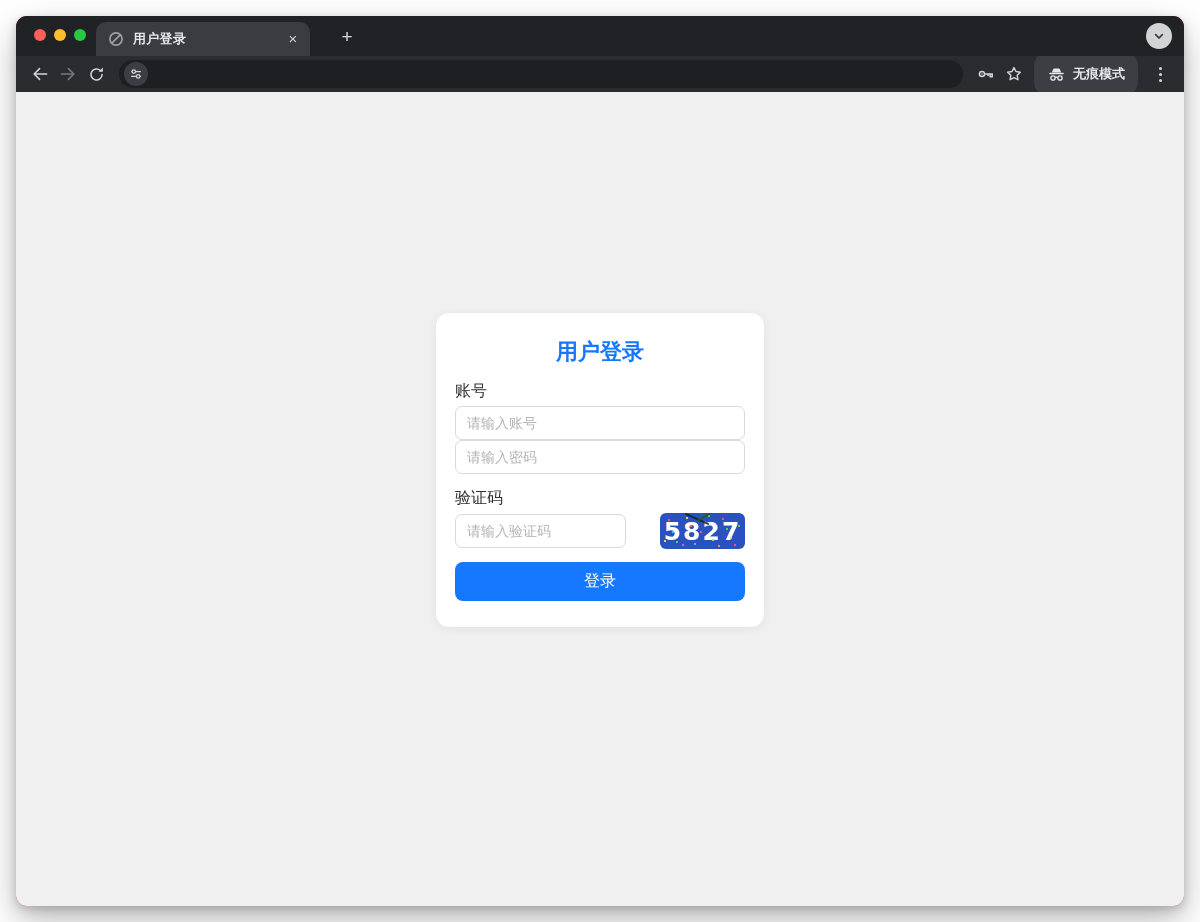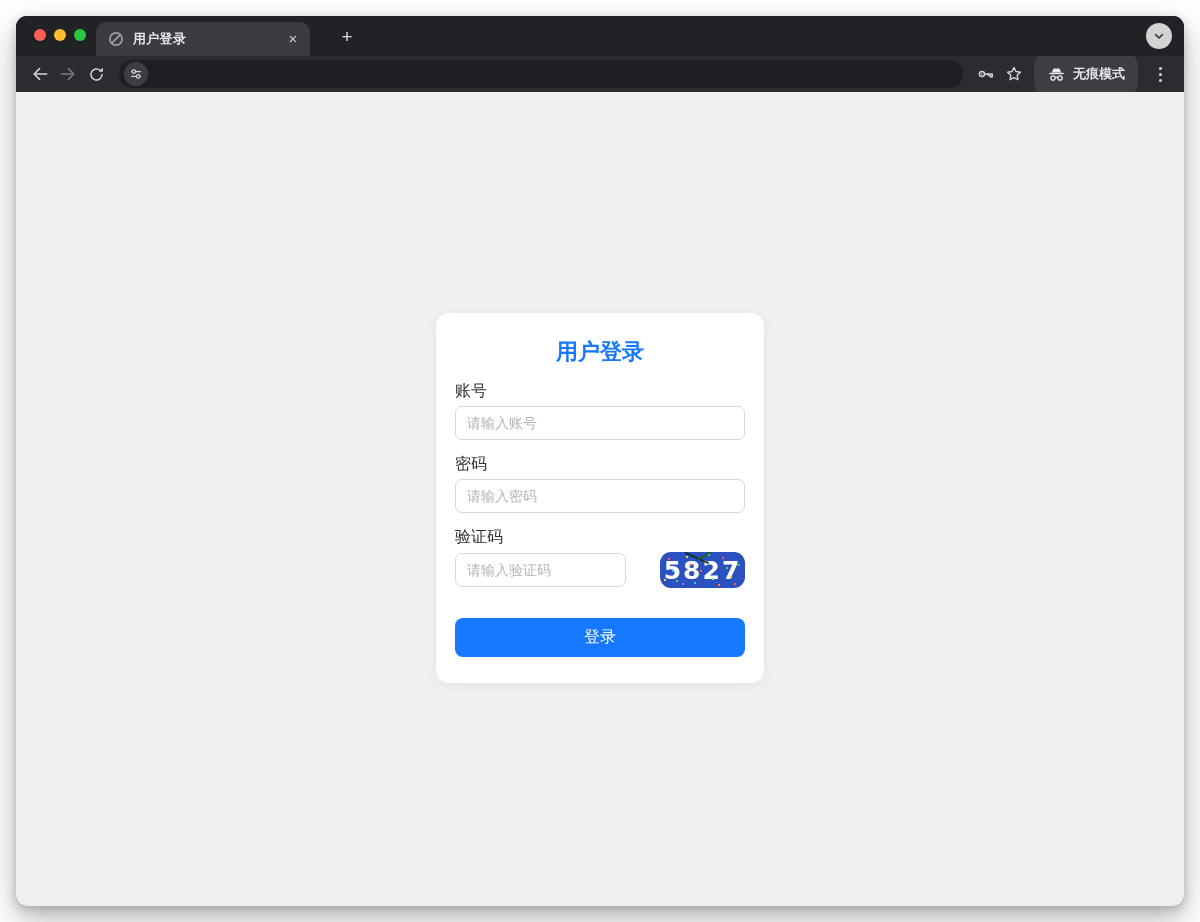--- a/index.html
+++ b/index.html
@@ -56,36 +56,36 @@
                 line-height:30px; margin-bottom:16px; }
   .f-label { font-size:16px; color:#303030; line-height:16px; margin:16px 0 7px; }
   .f-label.first { margin-top:0; }
   .f-input { width:100%; height:34px; border:1px solid #d9d9d9; border-radius:7px;
              padding:12px 11px; font-size:14px; color:#303030; background:#fff; outline:none;
              font-family:"Liberation Sans", sans-serif; }
   .f-input::placeholder { color:#b4b4b4; }
   .captcha-row { display:flex; gap:10px; align-items:center; }
   .captcha-row .f-input { flex:1; min-width:0; }
   .captcha { position:relative; width:85px; height:36px; flex:0 0 auto; border:none;
-             border-radius:11px; background:#2b51c0; color:#ffffff; font-size:25px;
+             border-radius:6px; background:#2b51c0; color:#ffffff; font-size:25px;
              font-weight:700; letter-spacing:2px; display:flex; align-items:center;
              justify-content:center; overflow:hidden; cursor:pointer;
              font-family:"DejaVu Sans", sans-serif;margin-left:24px; }
   .captcha .noise { position:absolute; left:0; top:0; width:2px; height:2px; background:transparent;
       box-shadow: 8px 6px 0 #ff5a5a, 16px 28px 0 #54d062, 26px 4px 0 #ffd24a,
                   34px 30px 0 #3bc3ff, 44px 8px 0 #ff7ab8, 52px 26px 0 #8aff5a,
                   62px 5px 0 #ff5a5a, 70px 24px 0 #ffd24a, 78px 12px 0 #54d062,
                   12px 18px 0 #3bc3ff, 40px 18px 0 #ff5a5a, 58px 32px 0 #ff8a3b,
                   74px 31px 0 #ff5a5a, 22px 31px 0 #b06bff, 66px 15px 0 #54d062,
                   4px 27px 0 #ffd24a, 30px 12px 0 #ff5a5a, 48px 2px 0 #54d062; }
   .captcha .squiggle1 { position:absolute; left:24px; top:5px; width:26px; height:2px;
                         background:rgba(10,40,12,.85); transform:rotate(24deg); border-radius:2px; }
   .captcha .squiggle2 { position:absolute; left:36px; top:3px; width:16px; height:2px;
                         background:rgba(40,90,30,.9); transform:rotate(-30deg); border-radius:2px; }
-  .login-btn { width:100%; height:39px; margin-top:30px; border:none; border-radius:8px;
+  .login-btn { width:100%; height:39px; margin-top:13px; border:none; border-radius:8px;
                background:#1677ff; color:#ffffff; font-size:16px; cursor:pointer;
                font-family:"Liberation Sans", sans-serif; }
   .switch-link { display:block; text-align:center; margin-top:18px; color:#1677ff;
                  font-size:14px; line-height:16px; text-decoration:none; cursor:pointer; }
 
   svg { display:block; }
 </style>
 </head>
 <body>
 
@@ -198,21 +198,20 @@
     </button>
   </div>
 
   <div class="content">
     <div class="card">
       <div class="card-title">用户登录</div>
 
       <div class="f-label first">账号</div>
       <input class="f-input" type="text" placeholder="请输入账号" style="">
 
-      <div class="f-label">密码</div>
       <input class="f-input" type="password" placeholder="请输入密码" style="">
 
       <div class="f-label">验证码</div>
       <div class="captcha-row">
         <input class="f-input" type="text" placeholder="请输入验证码" style="">
         <div class="captcha">
           <span class="noise"></span>
           <span class="squiggle1"></span>
           <span class="squiggle2"></span>
           <span>5827</span>

